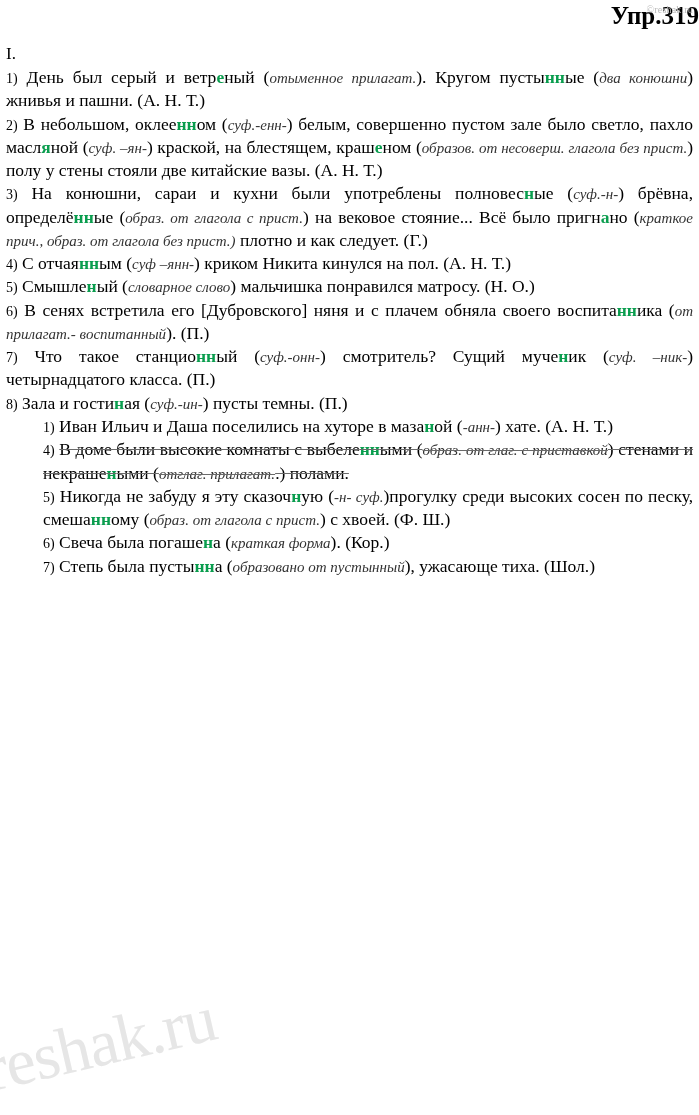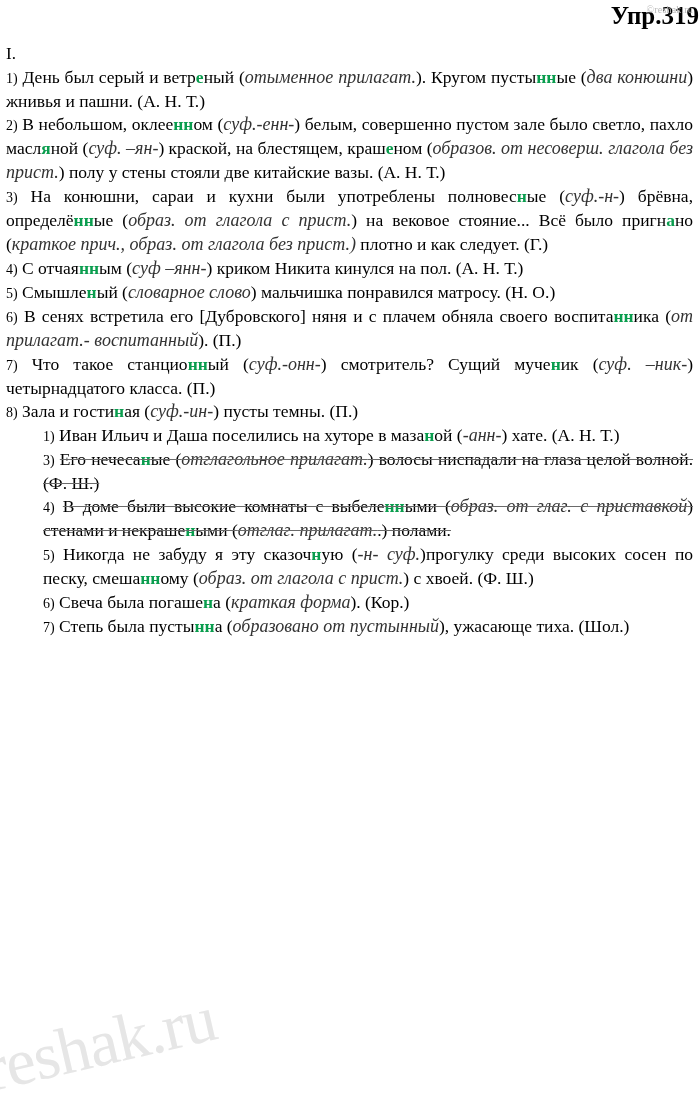--- a/index.html
+++ b/index.html
@@ -68,21 +68,21 @@
   .num {
     font-size: 14px;
   }
   .g {
     color: #0a9d4e;
     font-weight: 600;
   }
   .note {
     font-style: italic;
     color: #333333;
-    font-size: 18px;
+    font-size: 15px;
   }
   .strike {
     text-decoration: line-through;
     text-decoration-color: #6a6a6a;
   }
   .strike-g {
     color: #0a9d4e;
     font-weight: 600;
     text-decoration: line-through;
     text-decoration-color: #6a6a6a;
@@ -131,21 +131,20 @@
             <p class="para j"><span class="num">2)</span> <span>В небольшом, оклее</span><span class="g">нн</span><span>ом (</span><span class="note">суф.-енн-</span><span>) белым, совершенно пустом зале было светло, пахло масл</span><span class="g">я</span><span>ной (</span><span class="note">суф. –ян-</span><span>) краской, на блестящем, краш</span><span class="g">е</span><span>ном (</span><span class="note">образов. от несоверш. глагола без прист.</span><span>) полу у стены стояли две китайские вазы. (А. Н. Т.)</span></p>
             <p class="para j"><span class="num">3)</span> <span>На конюшни, сараи и кухни были употреблены полновес</span><span class="g">н</span><span>ые (</span><span class="note">суф.-н-</span><span>) брёвна, определё</span><span class="g">нн</span><span>ые (</span><span class="note">образ. от глагола с прист.</span><span>) на вековое стояние... Всё было пригн</span><span class="g">а</span><span>но (</span><span class="note">краткое прич., образ. от глагола без прист.)</span><span> плотно и как следует. (Г.)</span></p>
             <p class="para j"><span class="num">4)</span> <span>С отчая</span><span class="g">нн</span><span>ым (</span><span class="note">суф –янн-</span><span>) криком Никита кинулся на пол. (А. Н. Т.)</span></p>
             <p class="para j"><span class="num">5)</span> <span>Смышле</span><span class="g">н</span><span>ый (</span><span class="note">словарное слово</span><span>) мальчишка понравился матросу. (Н. О.)</span></p>
             <p class="para j"><span class="num">6)</span> <span>В сенях встретила его [Дубровского] няня и с плачем обняла своего воспита</span><span class="g">нн</span><span>ика (</span><span class="note">от прилагат.- воспитанный</span><span>). (П.)</span></p>
             <p class="para j"><span class="num">7)</span> <span>Что такое станцио</span><span class="g">нн</span><span>ый (</span><span class="note">суф.-онн-</span><span>) смотритель? Сущий муче</span><span class="g">н</span><span>ик (</span><span class="note">суф. –ник-</span><span>) четырнадцатого класса. (П.)</span></p>
             <p class="para j"><span class="num">8)</span> <span>Зала и гости</span><span class="g">н</span><span>ая (</span><span class="note">суф.-ин-</span><span>) пусты темны. (П.)</span></p>
           </div>
           <div class="sec2">
             <p class="para j"><span class="num">1)</span> <span>Иван Ильич и Даша поселились на хуторе в маза</span><span class="g">н</span><span>ой (</span><span class="note">-анн-</span><span>) хате. (А. Н. Т.)</span></p>
-            <p class="para j"><span class="num">3)</span> <span class="strike">Его нечеса</span><span class="strike-g">н</span><span class="strike">ые (</span><span class="note strike">отглагольное прилагат.</span><span class="strike">) волосы ниспадали на глаза целой волной. (Ф. Ш.)</span></p>
             <p class="para j"><span class="num">4)</span> <span class="strike">В доме были высокие комнаты с выбеле</span><span class="strike-g">нн</span><span class="strike">ыми (</span><span class="note strike">образ. от глаг. с приставкой</span><span class="strike">) стенами и некраше</span><span class="strike-g">н</span><span class="strike">ыми (</span><span class="note strike">отглаг. прилагат.</span><span class="strike">.) полами.</span></p>
             <p class="para j"><span class="num">5)</span> <span>Никогда не забуду я эту сказоч</span><span class="g">н</span><span>ую (</span><span class="note">-н- суф.</span><span>)прогулку среди высоких сосен по песку, смеша</span><span class="g">нн</span><span>ому (</span><span class="note">образ. от глагола с прист.</span><span>) с хвоей. (Ф. Ш.)</span></p>
             <p class="para j"><span class="num">6)</span> <span>Свеча была погаше</span><span class="g">н</span><span>а (</span><span class="note">краткая форма</span><span>). (Кор.)</span></p>
             <p class="para j"><span class="num">7)</span> <span>Степь была пусты</span><span class="g">нн</span><span>а (</span><span class="note">образовано от пустынный</span><span>), ужасающе тиха. (Шол.)</span></p>
           </div>
         </div>
     </div>
   </div>
 
 </div>

